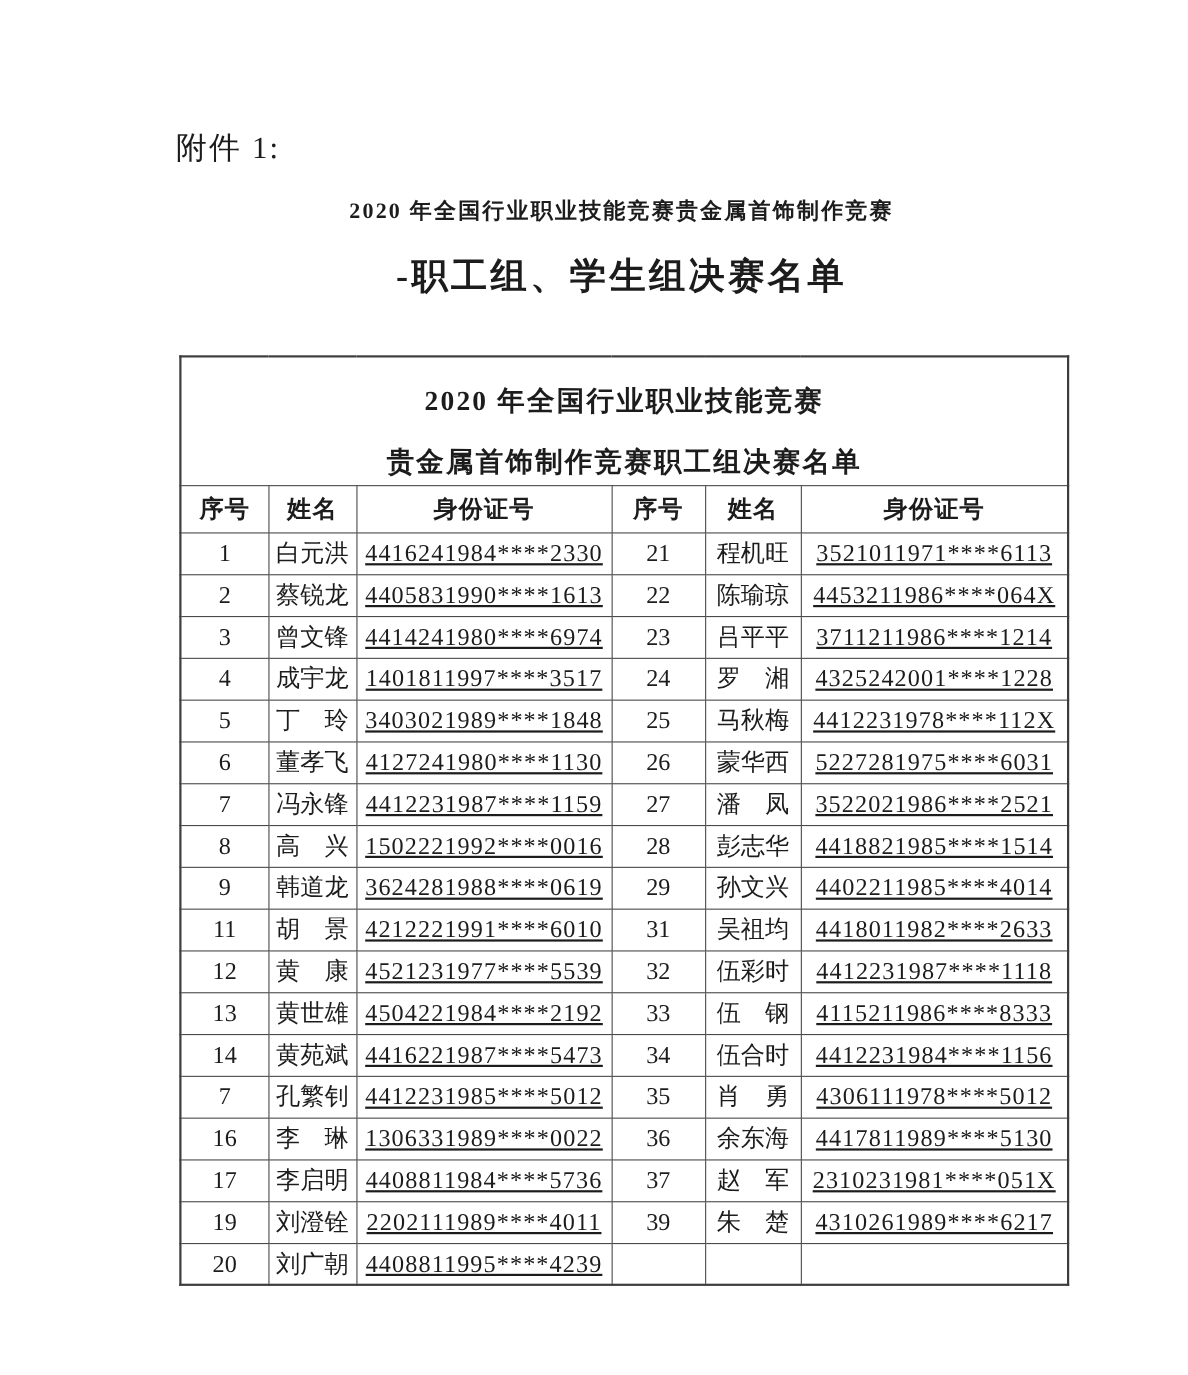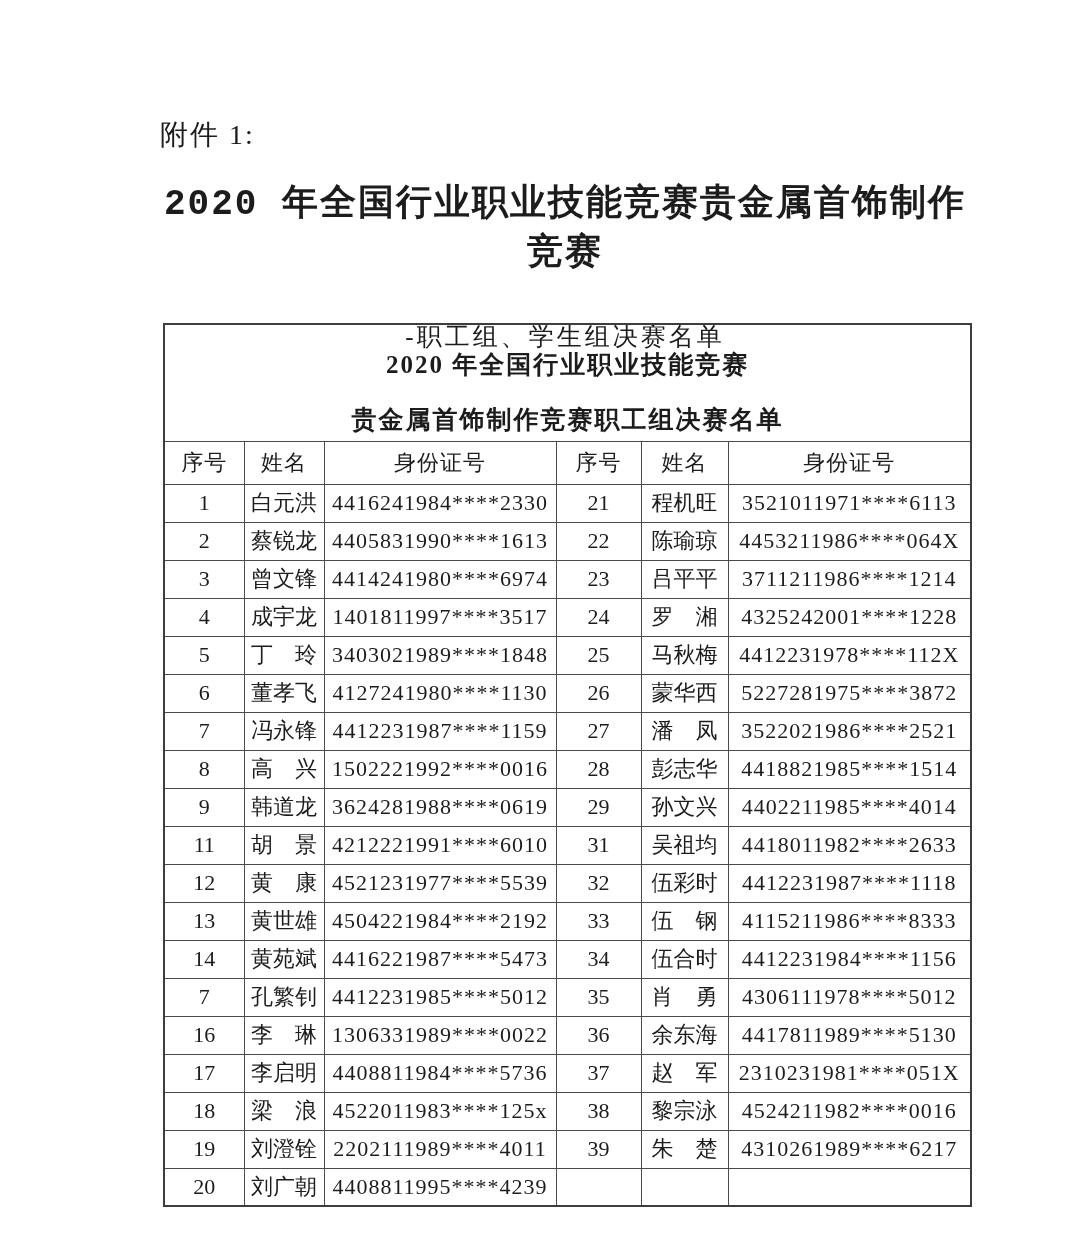--- a/index.html
+++ b/index.html
@@ -21,29 +21,28 @@
     font-size: 28px;
     letter-spacing: 2px;
   }
   .doc-titles {
     position: absolute;
     left: 160px; top: 178px;
     width: 810px;
     text-align: center;
   }
   .doc-title-line1 {
-    font-size: 36px;
+    font-size: 20px;
     font-weight: bold;
     letter-spacing: 2px;
-    margin-bottom: 44px;
-    font-family: Liberation Mono, monospace;
+    margin-bottom: 24px;
   }
   .doc-title-line2 {
-    font-size: 25px;
-    font-weight: normal;
+    font-size: 33px;
+    font-weight: bold;
     letter-spacing: 3px;
   }
   table.roster {
     position: absolute;
     left: 163px; top: 323px;
     width: 807px;
     border-collapse: collapse;
     table-layout: fixed;
     border: 2px solid #3d3d3d;
   }
@@ -61,30 +60,31 @@
   .caption-line1, .caption-line2 {
     font-size: 25px;
     font-weight: bold;
     letter-spacing: 2px;
     text-align: center;
   }
   .caption-line1 { margin-top: 14px; margin-bottom: 22px; }
   table.roster th {
     height: 43px;
     font-size: 22px;
-    font-weight: normal;
+    font-weight: bold;
     letter-spacing: 1px;
   }
   table.roster tbody td {
     height: 38px;
     font-size: 22px;
   }
   td.id-cell {
     font-size: 23px;
     letter-spacing: 1px;
+    text-decoration: underline;
   }
 </style>
 </head>
 <body>
 
 <div class="page">
 
   <div class="attachment-label">附件 1:</div>
 
   <div class="doc-titles">
@@ -157,21 +157,21 @@
           <td class="index-cell">25</td>
           <td class="name-cell">马秋梅</td>
           <td class="id-cell">4412231978****112X</td>
         </tr>
         <tr>
           <td class="index-cell">6</td>
           <td class="name-cell">董孝飞</td>
           <td class="id-cell">4127241980****1130</td>
           <td class="index-cell">26</td>
           <td class="name-cell">蒙华西</td>
-          <td class="id-cell">5227281975****3872</td>
+          <td class="id-cell">5227281975****6031</td>
         </tr>
         <tr>
           <td class="index-cell">7</td>
           <td class="name-cell">冯永锋</td>
           <td class="id-cell">4412231987****1159</td>
           <td class="index-cell">27</td>
           <td class="name-cell">潘　凤</td>
           <td class="id-cell">3522021986****2521</td>
         </tr>
         <tr>
@@ -240,28 +240,20 @@
         </tr>
         <tr>
           <td class="index-cell">17</td>
           <td class="name-cell">李启明</td>
           <td class="id-cell">4408811984****5736</td>
           <td class="index-cell">37</td>
           <td class="name-cell">赵　军</td>
           <td class="id-cell">2310231981****051X</td>
         </tr>
         <tr>
-          <td class="index-cell">18</td>
-          <td class="name-cell">梁　浪</td>
-          <td class="id-cell">4522011983****125x</td>
-          <td class="index-cell">38</td>
-          <td class="name-cell">黎宗泳</td>
-          <td class="id-cell">4524211982****0016</td>
-        </tr>
-        <tr>
           <td class="index-cell">19</td>
           <td class="name-cell">刘澄铨</td>
           <td class="id-cell">2202111989****4011</td>
           <td class="index-cell">39</td>
           <td class="name-cell">朱　楚</td>
           <td class="id-cell">4310261989****6217</td>
         </tr>
         <tr>
           <td class="index-cell">20</td>
           <td class="name-cell">刘广朝</td>

